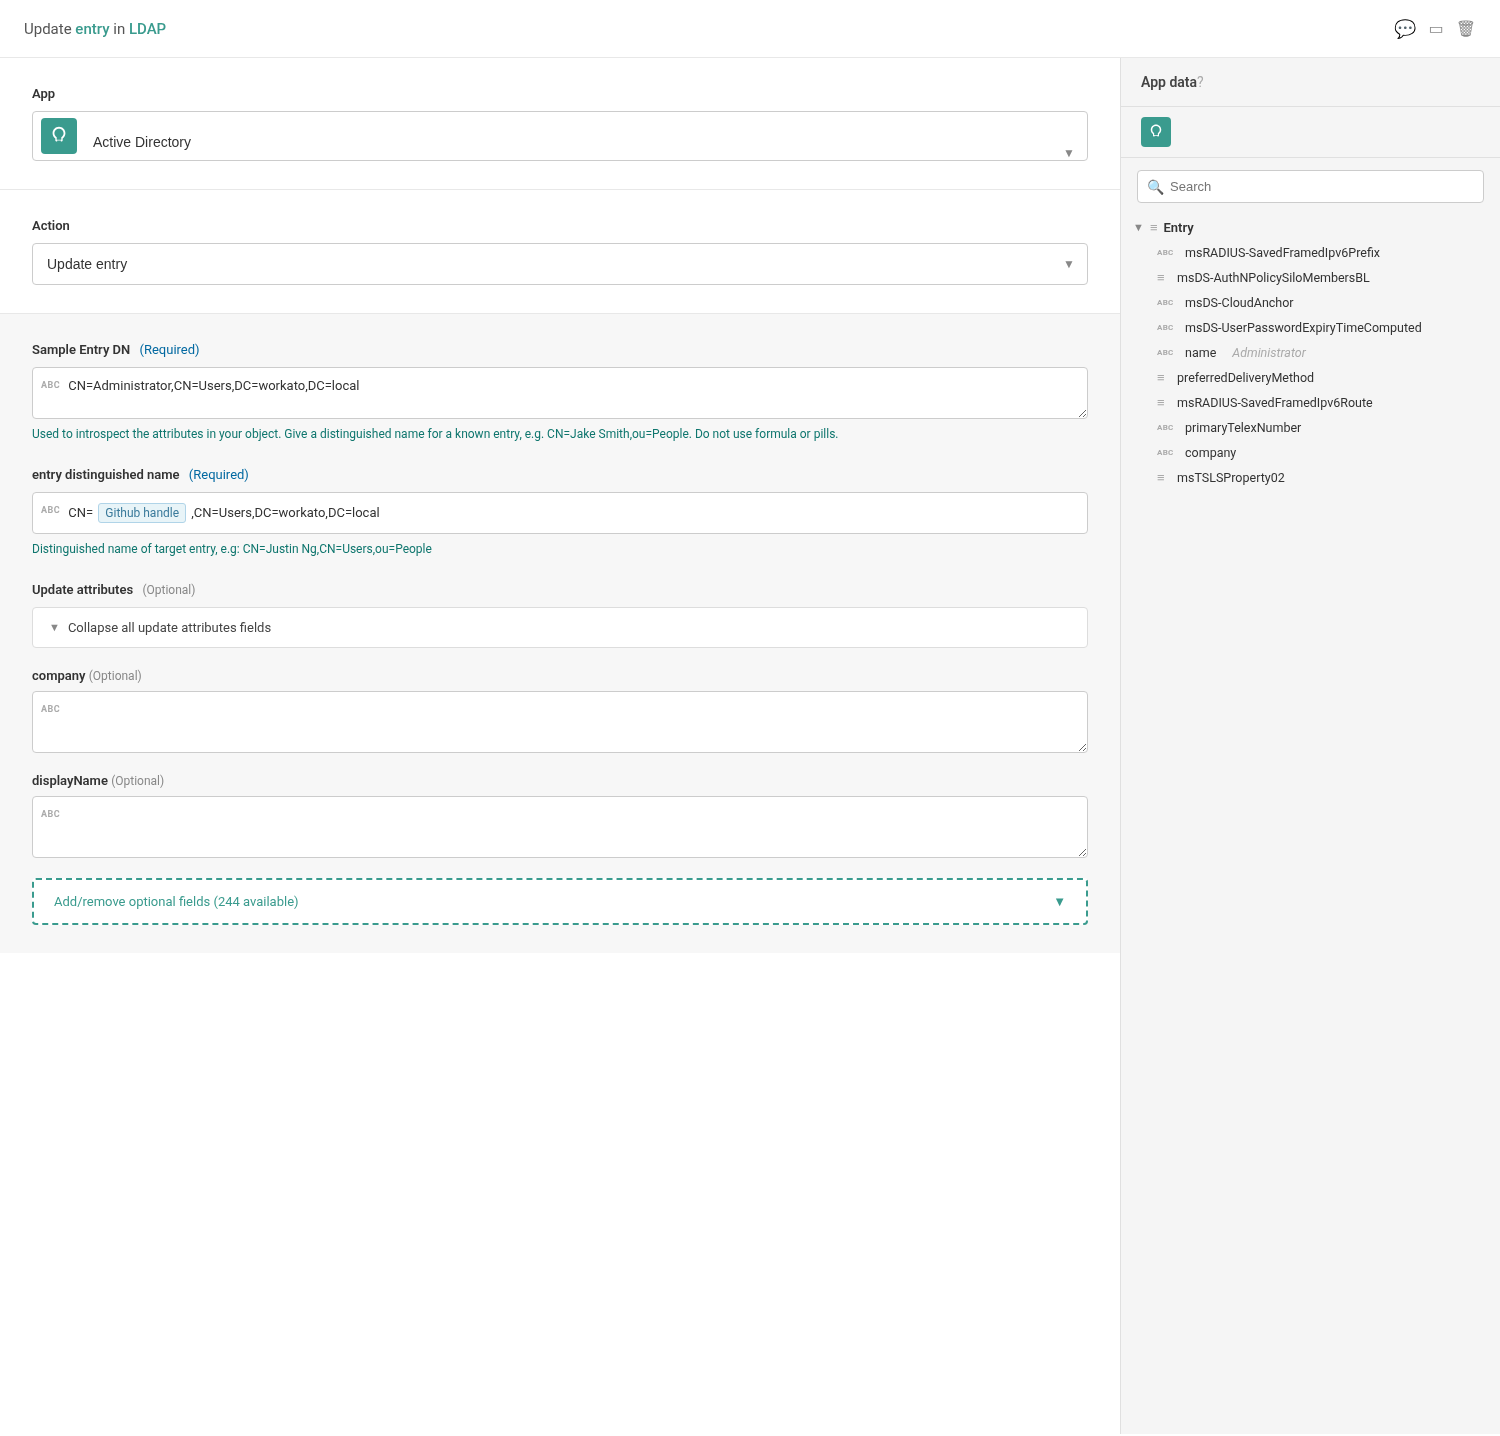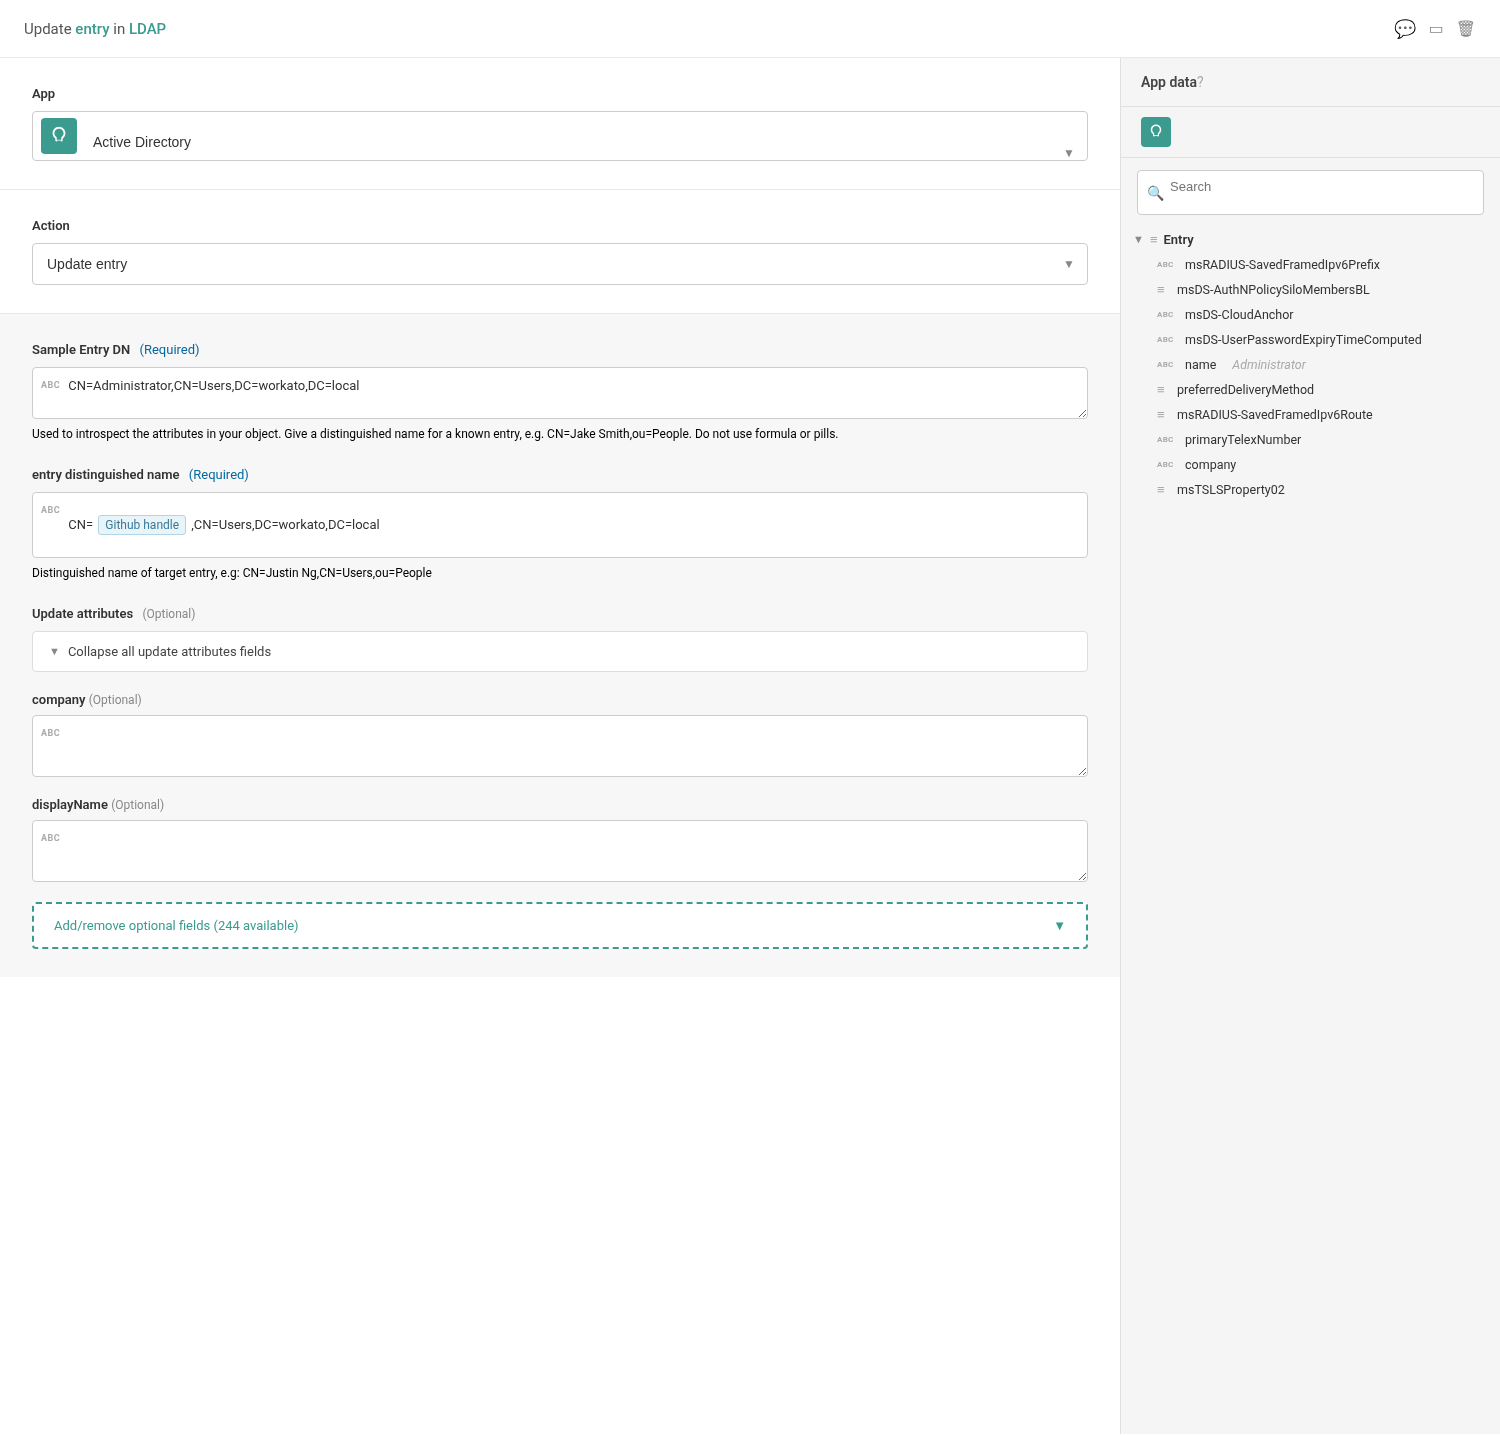--- a/index.html
+++ b/index.html
@@ -66,24 +66,24 @@
       font-size: 9px; font-weight: 700; color: #aaa; letter-spacing: 0.5px;
       padding: 10px 8px; flex-shrink: 0; margin-top: 2px;
     }
     .text-input-wrapper textarea {
       flex: 1; border: none; outline: none; background: transparent;
       font-size: 13px; color: #333; padding: 10px 8px 10px 0;
       resize: vertical; min-height: 50px; font-family: inherit;
     }
     .text-input-wrapper .pill {
       background: #e8f4f8; border: 1px solid #b0d4e8; border-radius: 3px;
-      padding: 2px 6px; font-size: 12px; color: #3a7a9b; display: inline-block; margin: 12px 2px;
-    }
-
-    .hint-text { font-size: 12px; color: #000000; margin-top: 6px; line-height: 1.5; }
+      padding: 2px 6px; font-size: 12px; color: #3a7a9b; display: inline-block; margin: 0 2px;
+    }
+
+    .hint-text { font-size: 12px; color: #0f766e; margin-top: 6px; line-height: 1.5; }
 
     .collapse-bar {
       background: #fff; border: 1px solid #ddd; border-radius: 4px;
       padding: 12px 16px; display: flex; align-items: center; gap: 8px;
       cursor: pointer; color: #444; font-size: 13px;
     }
     .collapse-bar .chevron-icon { color: #888; font-size: 11px; }
 
     .attr-field { margin-top: 20px; }
     .attr-field-label { font-size: 13px; font-weight: 600; margin-bottom: 8px; }
@@ -108,21 +108,21 @@
       width: 30px; height: 30px; background: #3a9b8e; border-radius: 4px;
       display: inline-flex; align-items: center; justify-content: center;
     }
     .app-data-icon-row .mini-icon svg { width: 18px; height: 18px; fill: #fff; }
 
     .search-box {
       margin: 12px 16px; position: relative;
     }
     .search-box input {
       width: 100%; border: 1px solid #ccc; border-radius: 4px;
-      padding: 8px 10px 20px 32px; font-size: 13px; outline: none; background: #fff;
+      padding: 8px 10px 8px 32px; font-size: 13px; outline: none; background: #fff;
     }
     .search-box .search-icon {
       position: absolute; left: 10px; top: 50%; transform: translateY(-50%);
       color: #aaa; font-size: 14px;
     }
 
     .data-tree { padding: 0 12px 12px; }
     .tree-entry { display: flex; align-items: center; gap: 6px; padding: 5px 0; }
     .tree-entry .expand-icon { color: #888; font-size: 11px; }
     .tree-entry .lines-icon { color: #aaa; font-size: 13px; }

